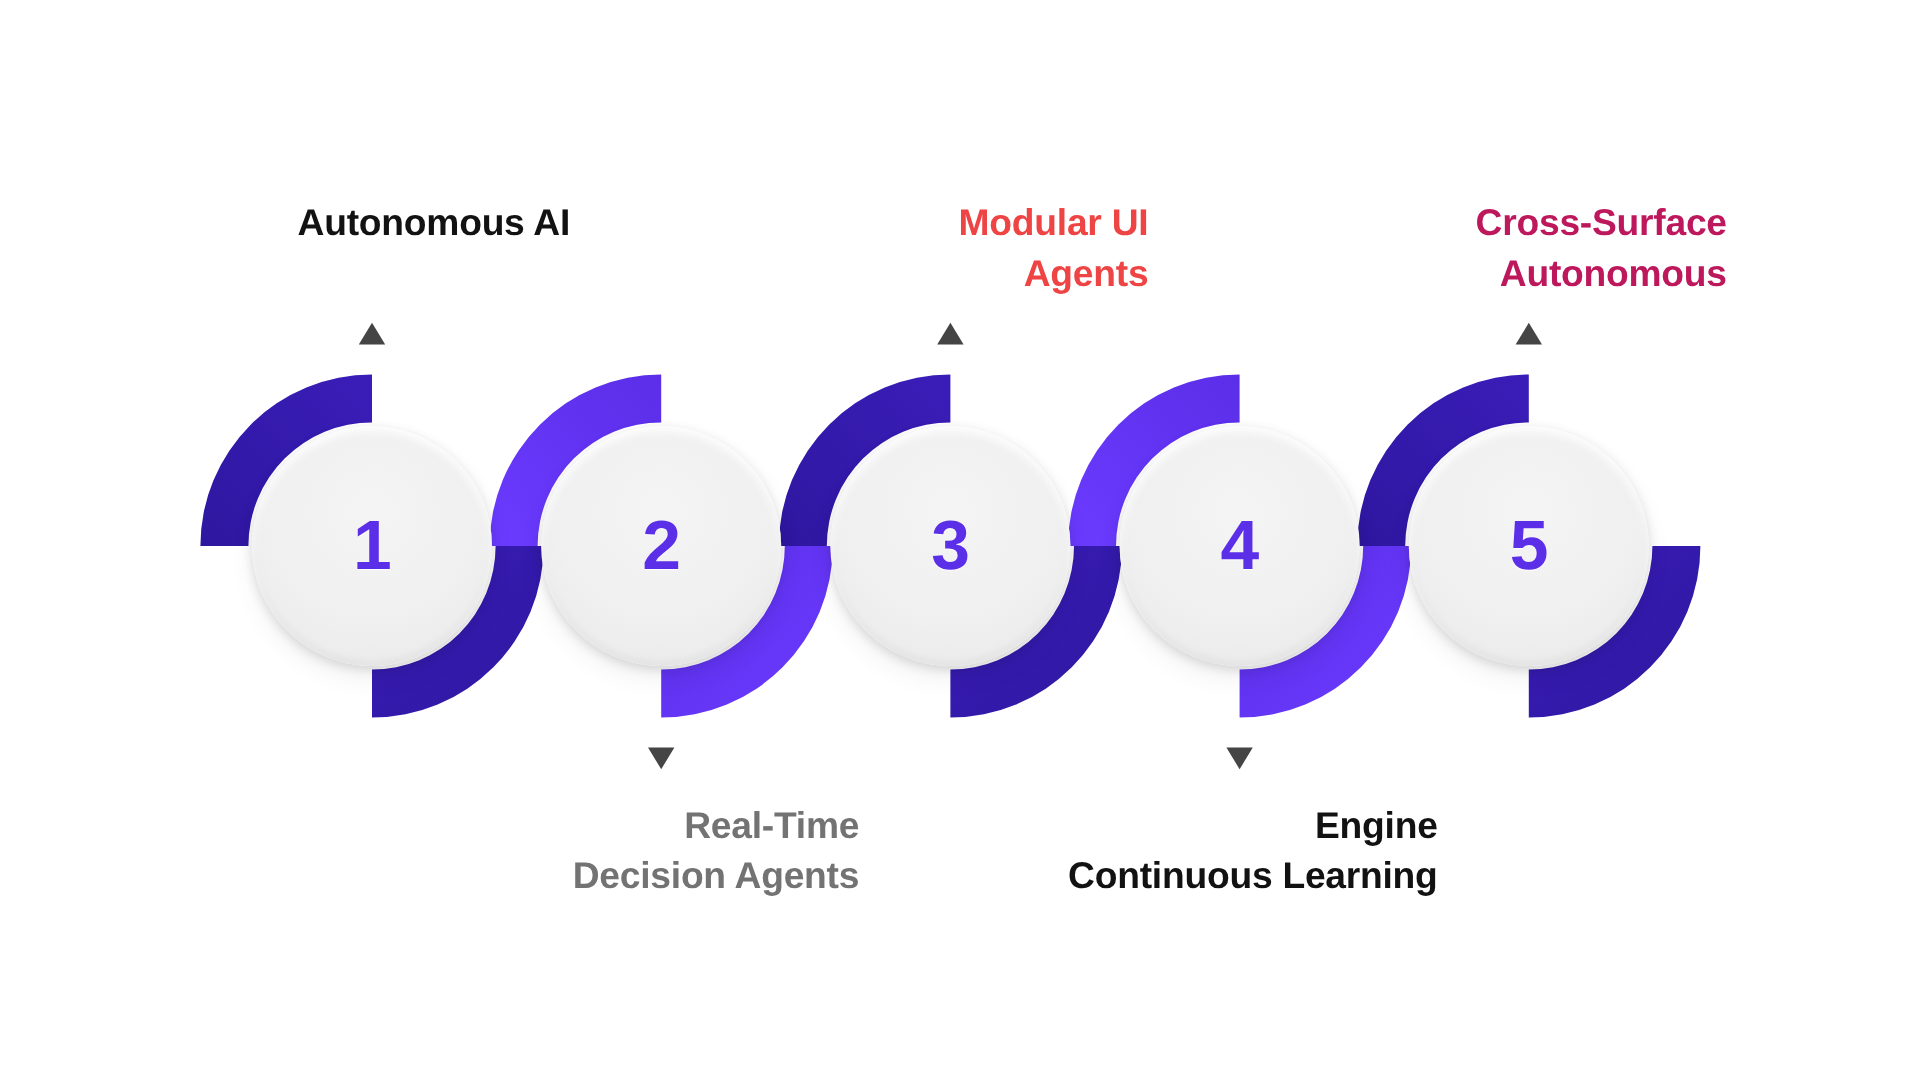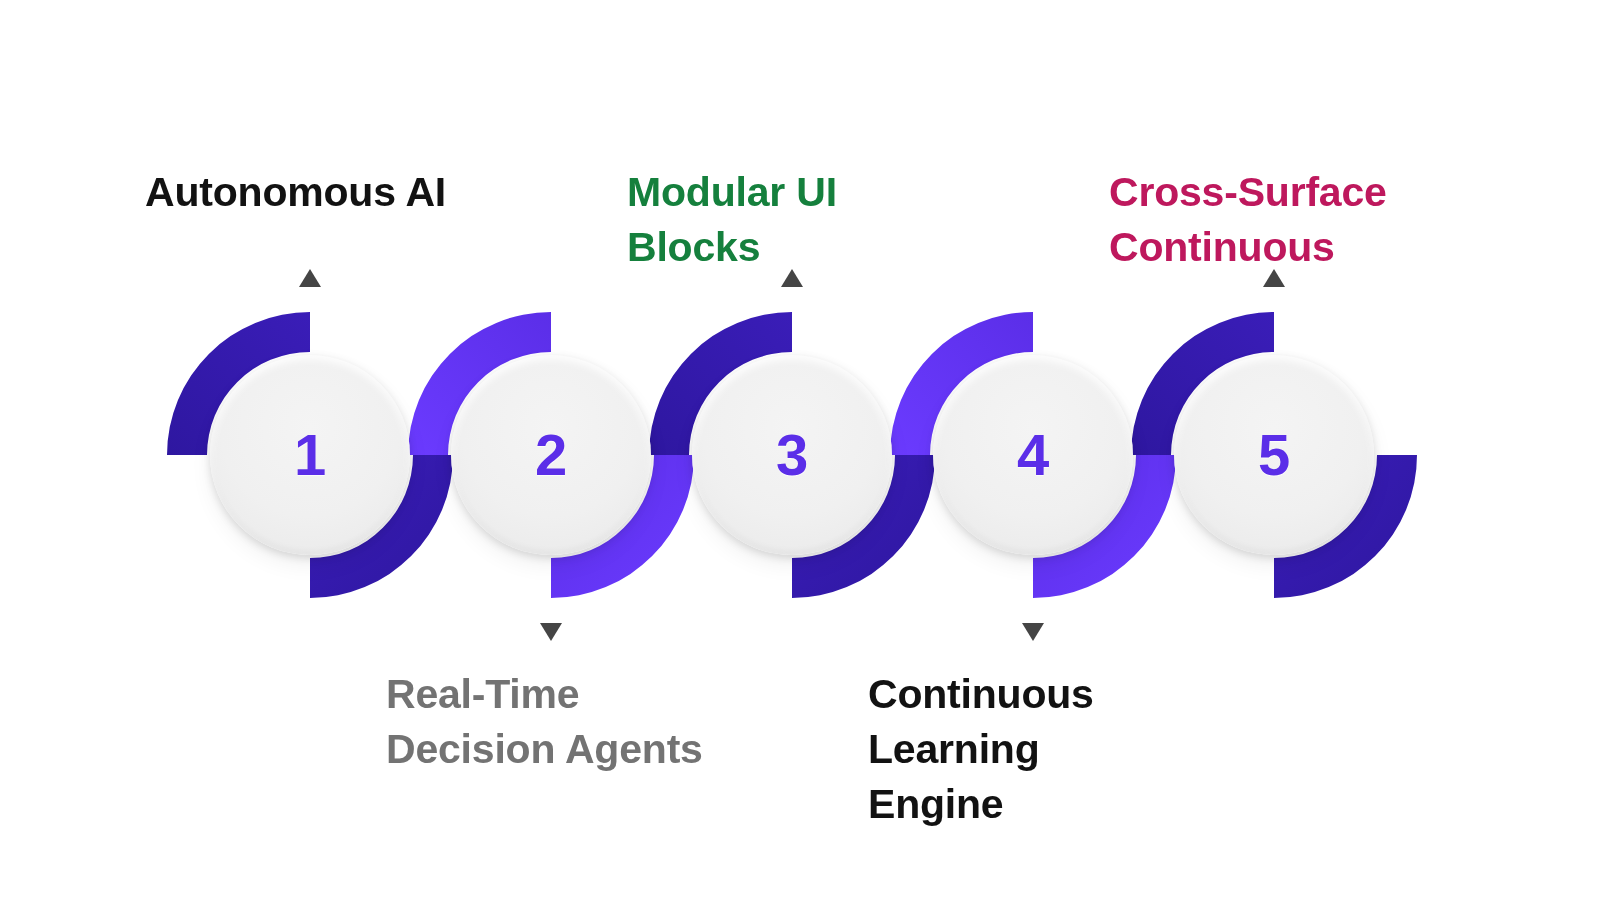--- a/index.html
+++ b/index.html
@@ -77,23 +77,23 @@
     line-height: 1;
     letter-spacing: -0.5px;
     text-shadow: 0 1px 1px rgba(255,255,255,0.85);
     user-select: none;
   }
 
   
   .label {
     position: absolute;
     width: 330px;
-    text-align: left;
+    text-align: right;
     font-family: "Liberation Sans", sans-serif;
-    font-size: 41px;
+    font-size: 31px;
     font-weight: 700;
     line-height: 1.34;
     color: #121212;
     letter-spacing: -0.2px;
   }
   .label.top {
     left: -165px;
   }
   .label.bottom {
     left: -165px;
@@ -187,23 +187,23 @@
               </linearGradient>
             </defs>
             <path d="M 0 143.00000000000003 A 143 143 0 0 1 142.99999999999997 0 L 142.99999999999997 40 A 103 103 0 0 0 40 143 Z" fill="url(#gradTL2)"></path>
             <path d="M 286 143 A 143 143 0 0 1 143 286 L 143 246 A 103 103 0 0 0 246 143 Z" fill="url(#gradBR2)"></path>
           </svg>
         </div>
         <div class="disc">
           <span class="disc-number" style="color: rgb(91, 46, 232);">3</span>
         </div>
         <div class="pointer up" style="top: -186px;"></div>
-        <div class="label top" style="color: #15803d; top: -290px;">
+        <div class="label top" style="color: #ef4444; top: -290px;">
           <div>Modular UI</div>
-          <div>Blocks</div>
+          <div>Agents</div>
         </div>
       </div>
       <div class="node" style="left: 1033px; top: 455px;">
         <div class="arc-wrap">
           <svg viewBox="0 0 286 286" width="286" height="286">
             <defs>
               <linearGradient id="gradTL3" x1="0%" y1="100%" x2="100%" y2="0%">
                 <stop offset="0%" stop-color="#6B3BFF"></stop>
                 <stop offset="100%" stop-color="#5B2EE8"></stop>
               </linearGradient>
@@ -214,22 +214,22 @@
             </defs>
             <path d="M 0 143.00000000000003 A 143 143 0 0 1 142.99999999999997 0 L 142.99999999999997 40 A 103 103 0 0 0 40 143 Z" fill="url(#gradTL3)"></path>
             <path d="M 286 143 A 143 143 0 0 1 143 286 L 143 246 A 103 103 0 0 0 246 143 Z" fill="url(#gradBR3)"></path>
           </svg>
         </div>
         <div class="disc">
           <span class="disc-number" style="color: rgb(91, 46, 232);">4</span>
         </div>
         <div class="pointer down" style="top: 168px;"></div>
         <div class="label bottom" style="color: rgb(18, 18, 18); top: 212px;">
+          <div>Engine</div>
           <div>Continuous Learning</div>
-          <div>Engine</div>
         </div>
       </div>
       <div class="node" style="left: 1274px; top: 455px;">
         <div class="arc-wrap">
           <svg viewBox="0 0 286 286" width="286" height="286">
             <defs>
               <linearGradient id="gradTL4" x1="0%" y1="100%" x2="100%" y2="0%">
                 <stop offset="0%" stop-color="#2E17A0"></stop>
                 <stop offset="100%" stop-color="#3A1DB8"></stop>
               </linearGradient>
@@ -241,17 +241,17 @@
             <path d="M 0 143.00000000000003 A 143 143 0 0 1 142.99999999999997 0 L 142.99999999999997 40 A 103 103 0 0 0 40 143 Z" fill="url(#gradTL4)"></path>
             <path d="M 286 143 A 143 143 0 0 1 143 286 L 143 246 A 103 103 0 0 0 246 143 Z" fill="url(#gradBR4)"></path>
           </svg>
         </div>
         <div class="disc">
           <span class="disc-number" style="color: rgb(91, 46, 232);">5</span>
         </div>
         <div class="pointer up" style="top: -186px;"></div>
         <div class="label top" style="color: #be185d; top: -290px;">
           <div>Cross-Surface</div>
-          <div>Continuous</div>
+          <div>Autonomous</div>
         </div>
       </div>
     </div>
 </div>
 
 </body></html>

